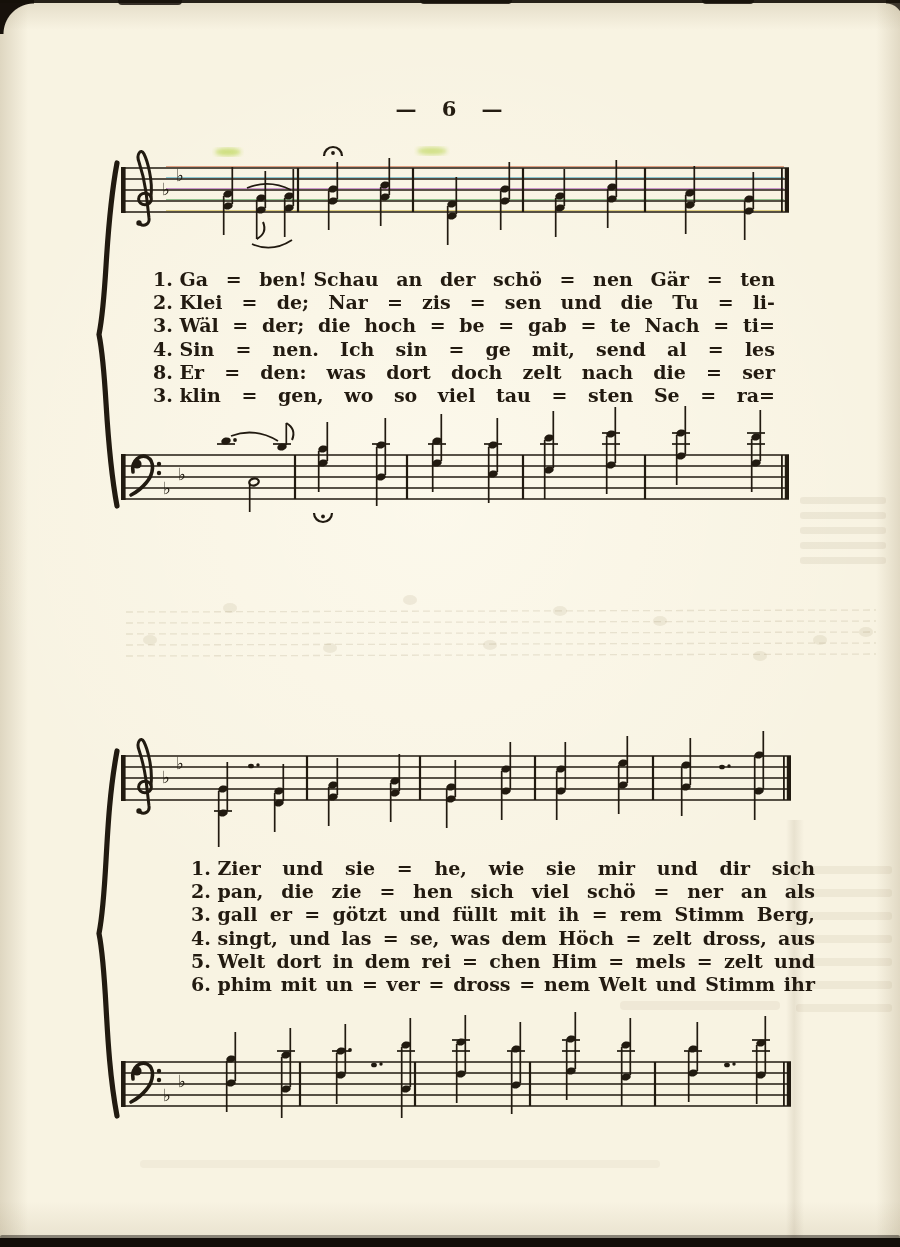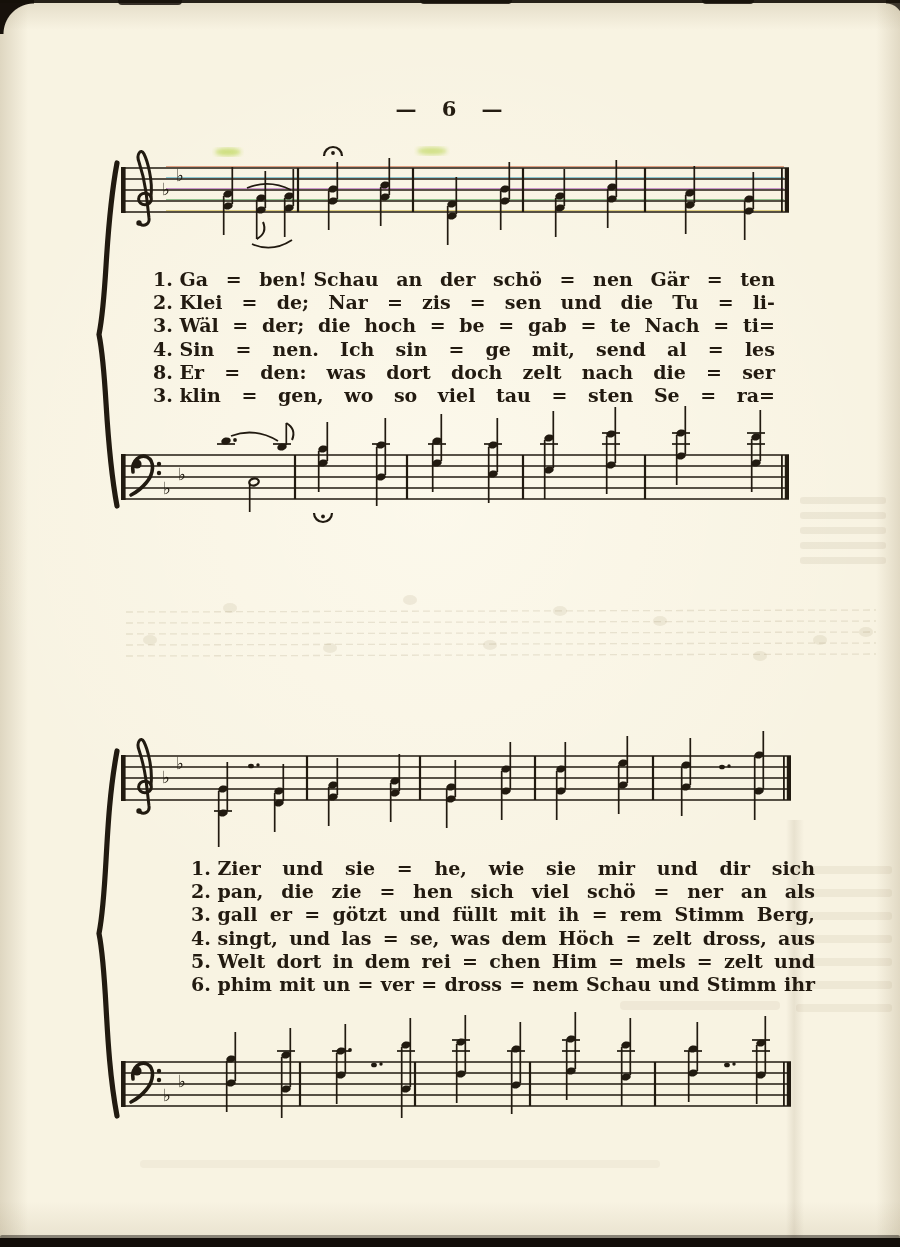--- a/index.html
+++ b/index.html
@@ -506,18 +506,18 @@
       <div class="verse-line"><span>4. Sin</span><span>=</span><span>nen.</span><span>Ich</span><span>sin</span><span>=</span><span>ge</span><span>mit,</span><span>send</span><span>al</span><span>=</span><span>les</span></div>
       <div class="verse-line"><span>8. Er</span><span>=</span><span>den:</span><span>was</span><span>dort</span><span>doch</span><span>zelt</span><span>nach</span><span>die</span><span>=</span><span>ser</span></div>
       <div class="verse-line"><span>3. klin</span><span>=</span><span>gen,</span><span>wo</span><span>so</span><span>viel</span><span>tau</span><span>=</span><span>sten</span><span>Se</span><span>=</span><span>ra=</span></div>
     </div>
   <div class="verse-block" id="verse-block-2" style="left:153px;top:857px;width:624px;margin-left:38px;">
       <div class="verse-line"><span>1. Zier</span><span>und</span><span>sie</span><span>=</span><span>he,</span><span>wie</span><span>sie</span><span>mir</span><span>und</span><span>dir</span><span>sich</span></div>
       <div class="verse-line"><span>2. pan,</span><span>die</span><span>zie</span><span>=</span><span>hen</span><span>sich</span><span>viel</span><span>schö</span><span>=</span><span>ner</span><span>an</span><span>als</span></div>
       <div class="verse-line"><span>3. gall</span><span>er</span><span>=</span><span>götzt</span><span>und</span><span>füllt</span><span>mit</span><span>ih</span><span>=</span><span>rem</span><span>Stimm</span><span>Berg,</span></div>
       <div class="verse-line"><span>4. singt,</span><span>und</span><span>las</span><span>=</span><span>se,</span><span>was</span><span>dem</span><span>Höch</span><span>=</span><span>zelt</span><span>dross,</span><span>aus</span></div>
       <div class="verse-line"><span>5. Welt</span><span>dort</span><span>in</span><span>dem</span><span>rei</span><span>=</span><span>chen</span><span>Him</span><span>=</span><span>mels</span><span>=</span><span>zelt</span><span>und</span></div>
-      <div class="verse-line"><span>6. phim</span><span>mit</span><span>un</span><span>=</span><span>ver</span><span>=</span><span>dross</span><span>=</span><span>nem</span><span>Schau</span><span>und</span><span>Stimm</span><span>ihr</span></div>
+      <div class="verse-line"><span>6. phim</span><span>mit</span><span>un</span><span>=</span><span>ver</span><span>=</span><span>dross</span><span>=</span><span>nem</span><span>Welt</span><span>und</span><span>Stimm</span><span>ihr</span></div>
     </div>
 
   <div class="edge-bottom2"></div>
   <div class="edge-bottom"></div>
 </div>
 
 </body></html>

